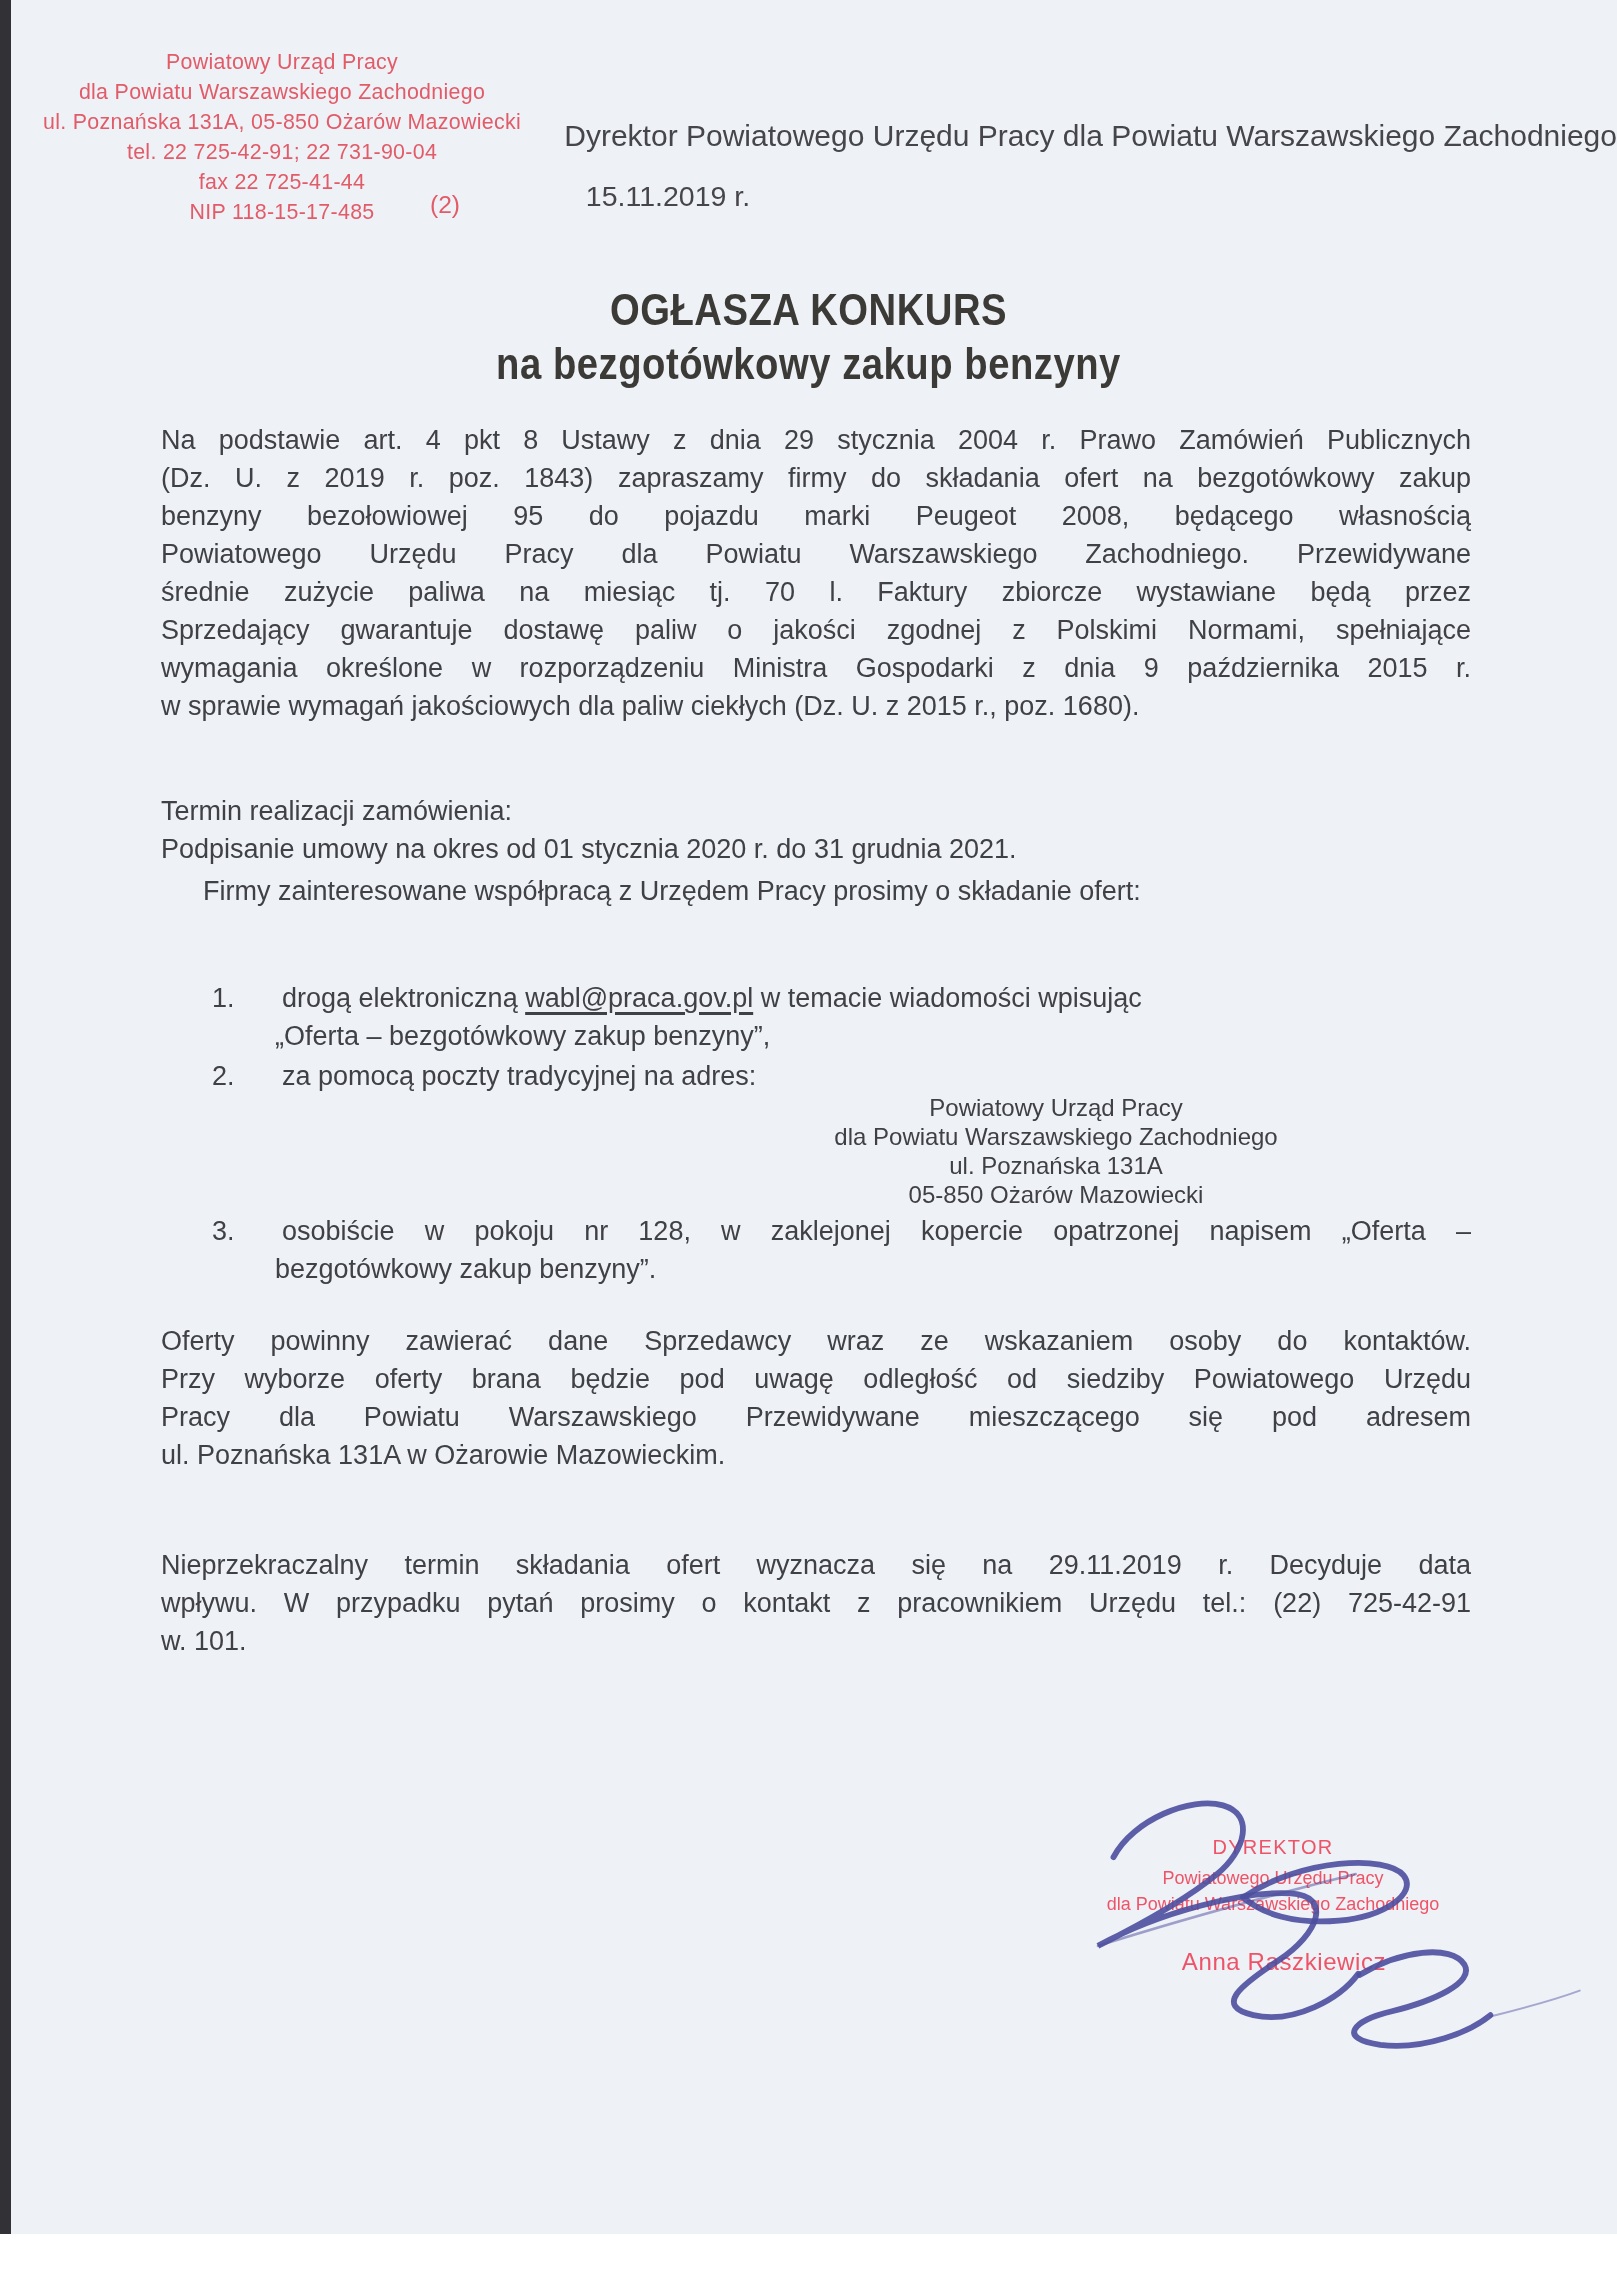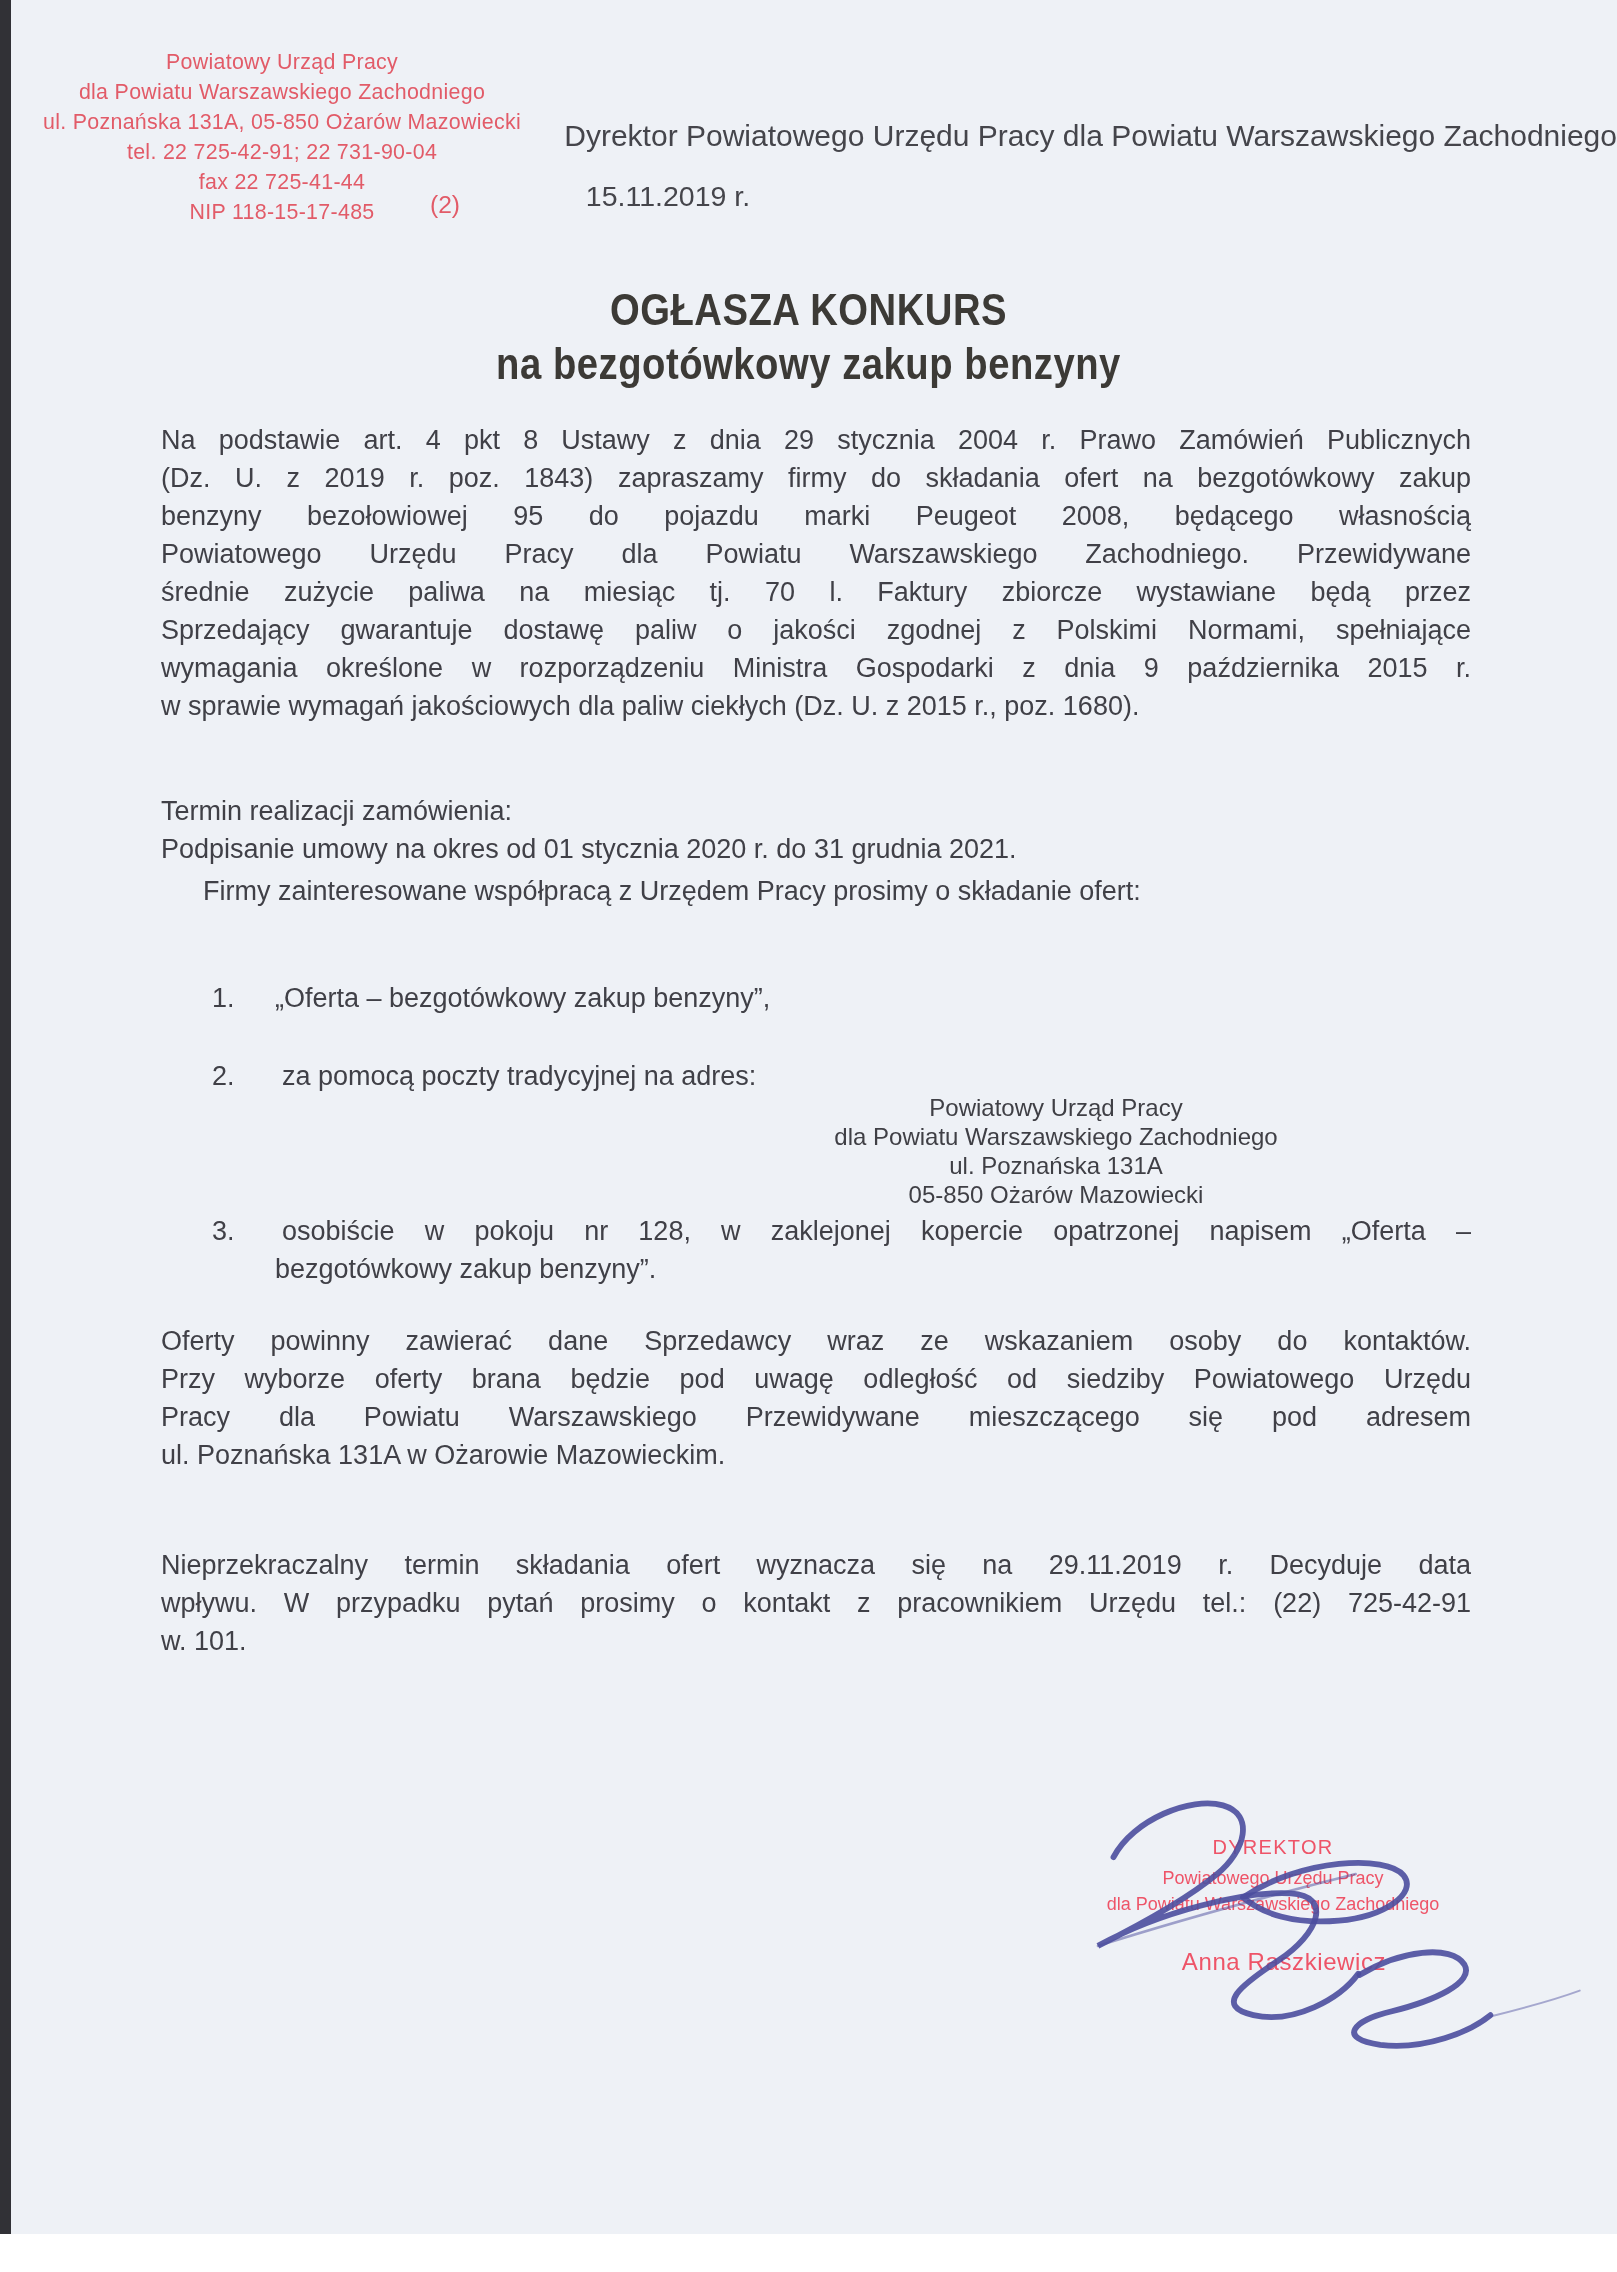--- a/index.html
+++ b/index.html
@@ -105,20 +105,21 @@
     <span class="bl">Termin realizacji zamówienia:</span>
     <span class="bl">Podpisanie umowy na okres od 01 stycznia 2020 r. do 31 grudnia 2021.</span>
   </div>
 
   <div class="abs body p-invite">
     <span class="bl">Firmy zainteresowane współpracą z Urzędem Pracy prosimy o składanie ofert:</span>
   </div>
 
   <div class="abs li li1">
     <span class="num">1.</span>
+    <span class="txt"><span>drogą elektroniczną </span><span class="email">wabl@praca.gov.pl</span><span> w temacie wiadomości wpisując</span></span>
     <span class="wrap2">„Oferta – bezgotówkowy zakup benzyny”,</span>
   </div>
 
   <div class="abs li li2">
     <span class="num">2.</span>
     <span class="txt">za pomocą poczty tradycyjnej na adres:</span>
   </div>
 
   <div class="abs address">
     <span class="bl">Powiatowy Urząd Pracy</span>

